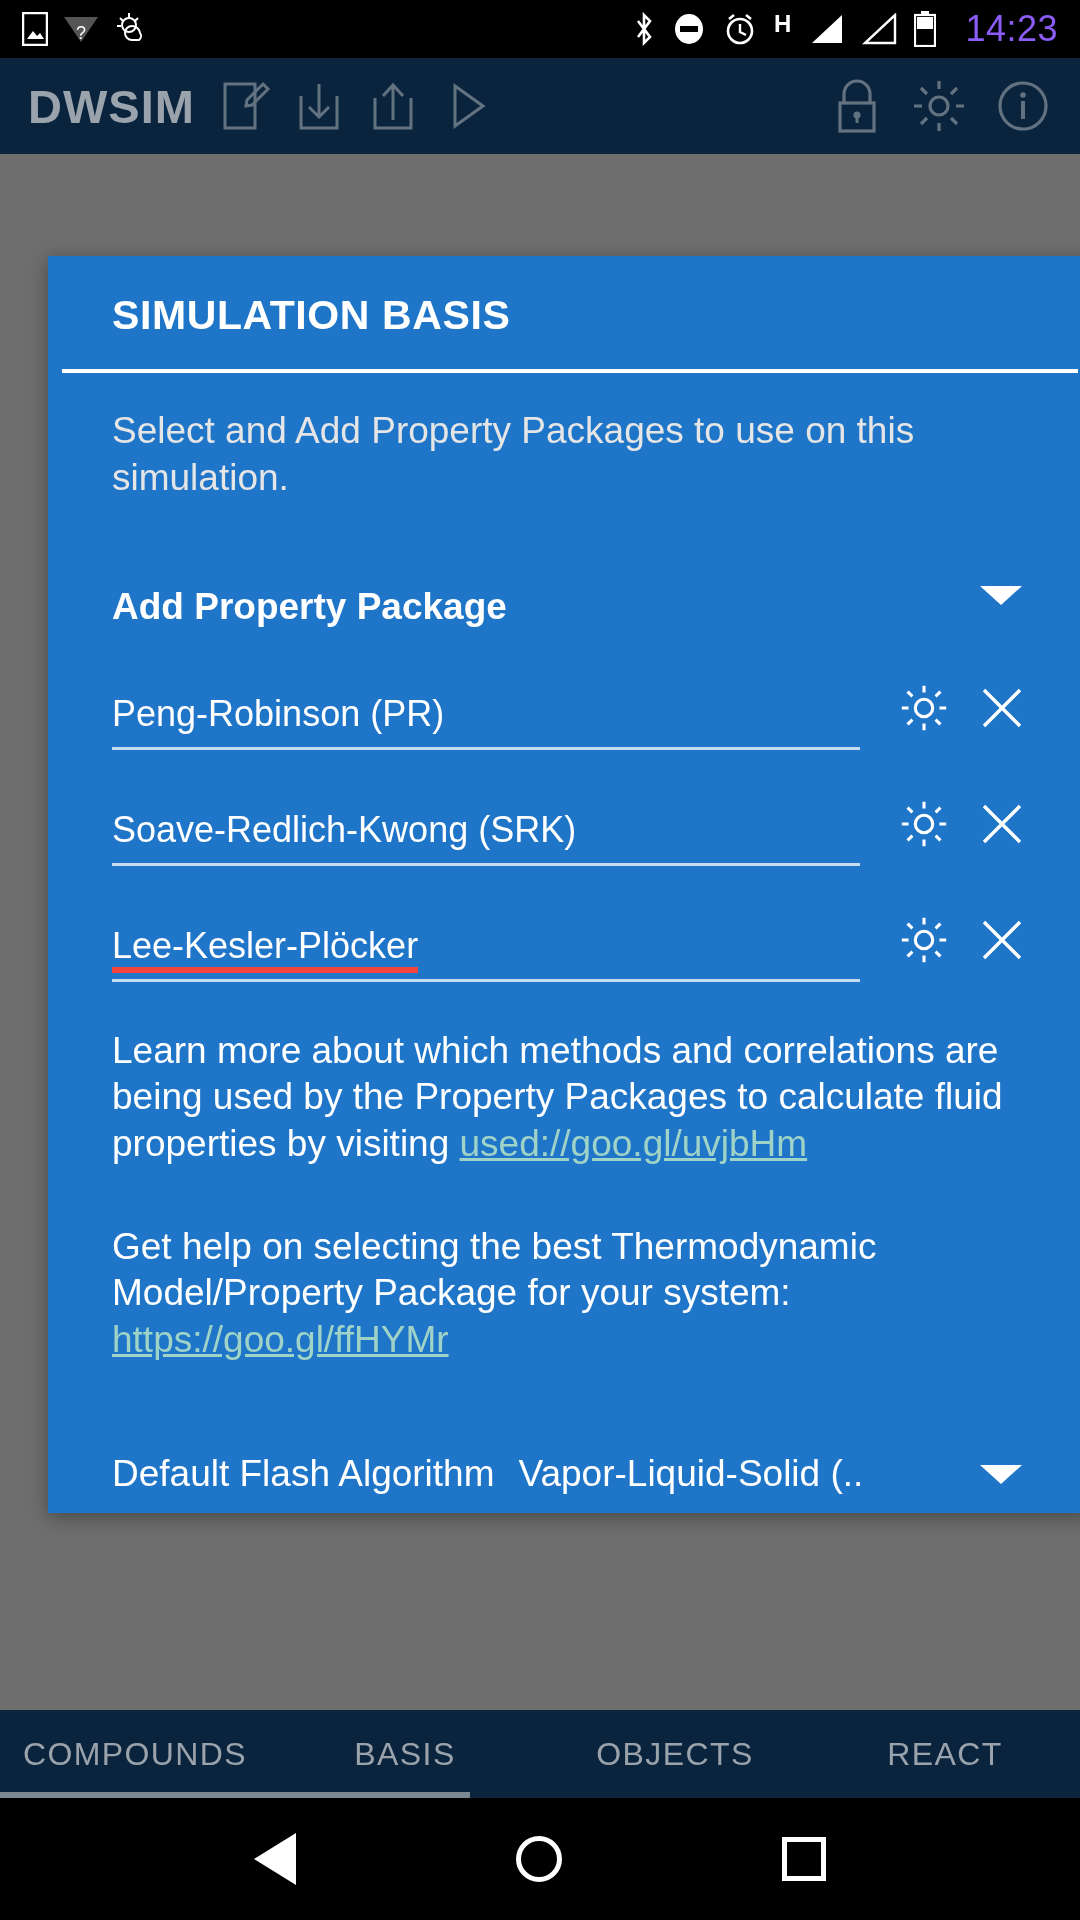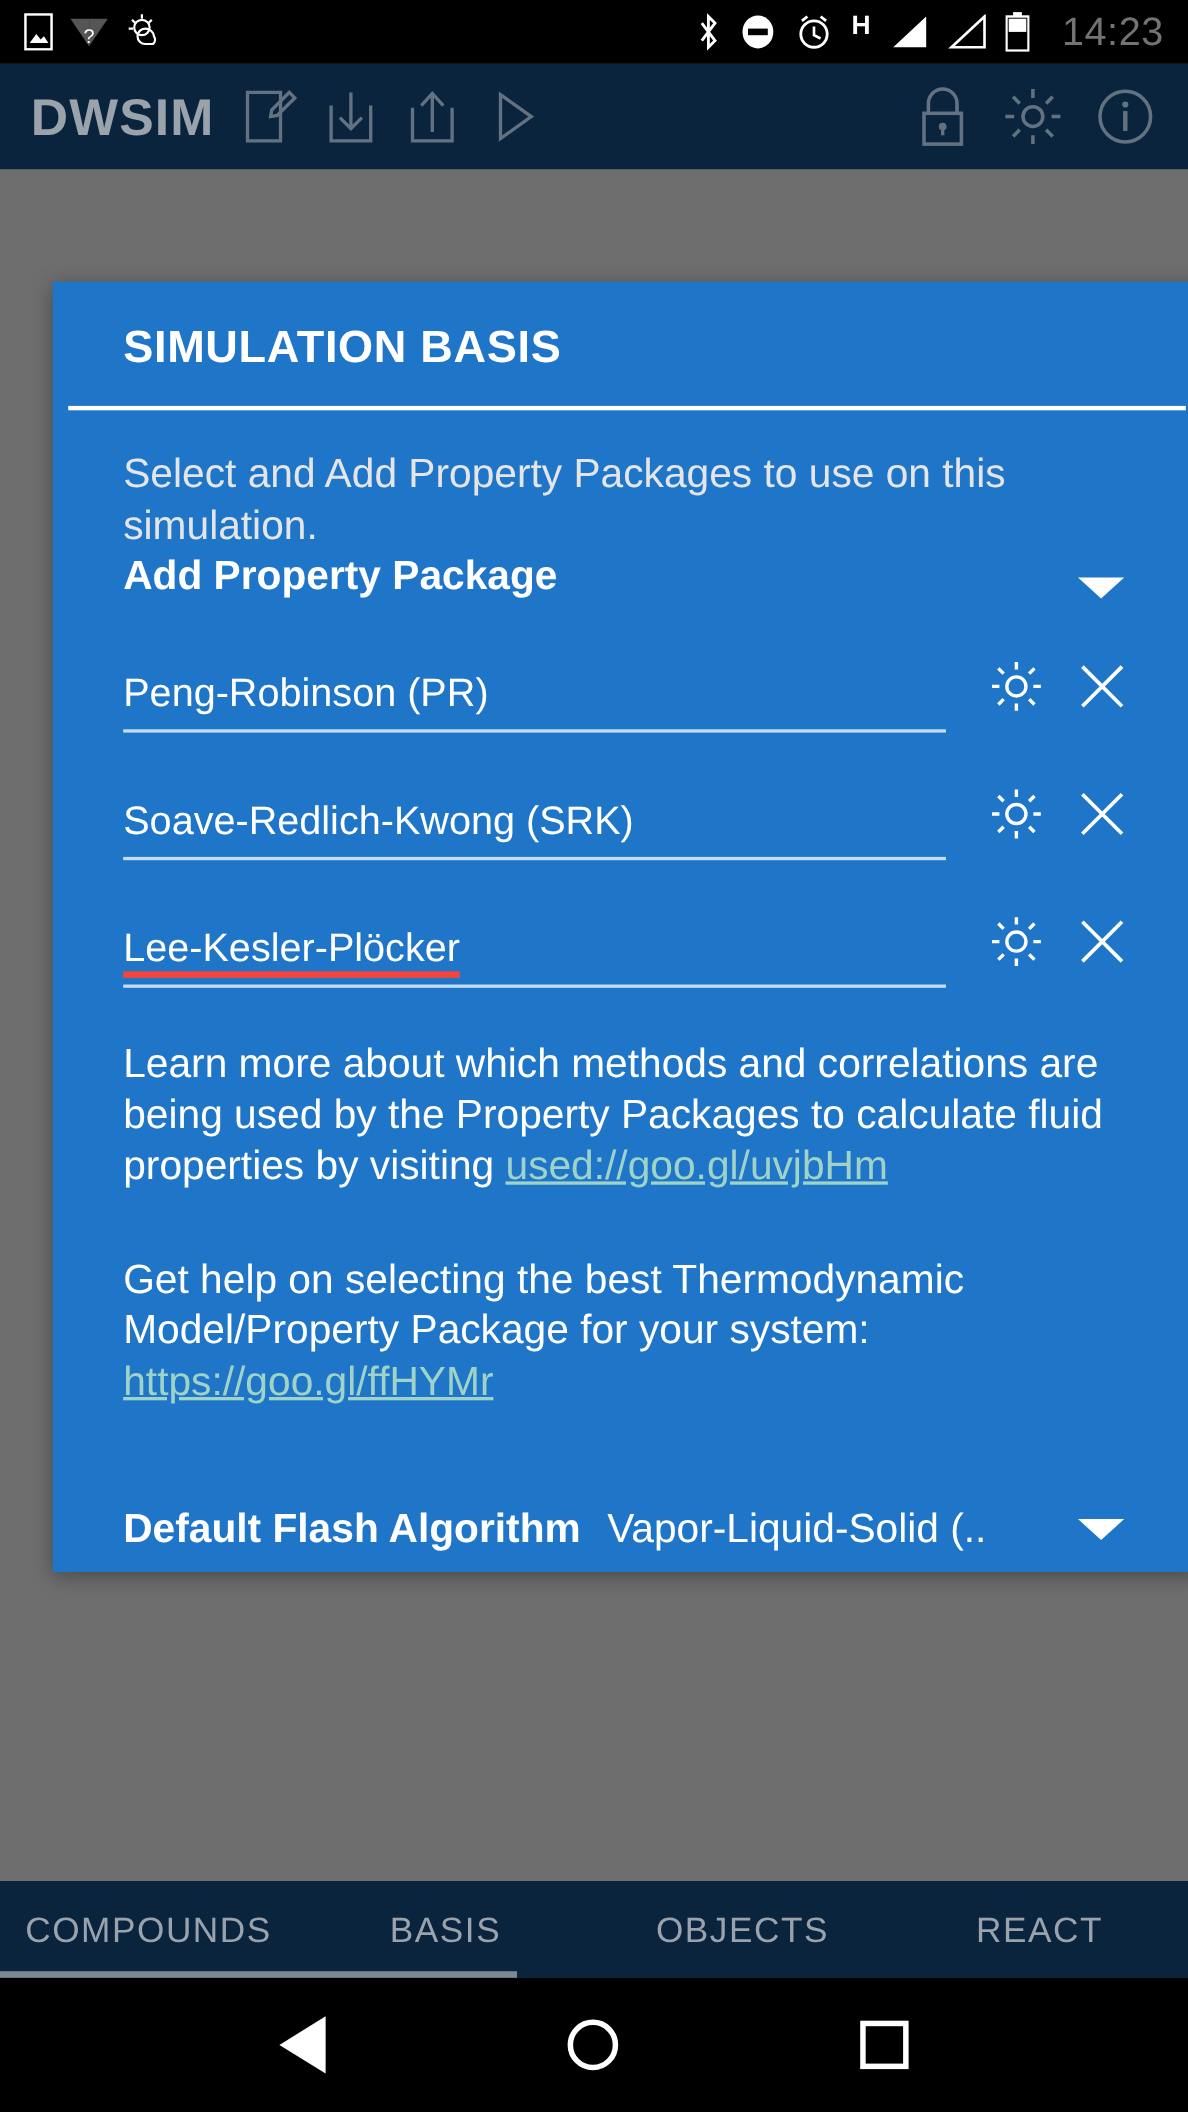--- a/index.html
+++ b/index.html
@@ -14,21 +14,21 @@
   
   .statusbar {
     position: absolute; left: 0; top: 0; width: 1080px; height: 58px;
     background: #000; display: flex; align-items: center;
     padding: 0 22px; color: #fff;
   }
   .sb-left { display: flex; align-items: center; gap: 14px; }
   .sb-right { margin-left: auto; display: flex; align-items: center; gap: 17px; }
   .sb-ico { display: block; }
   .sb-clock {
-    font-size: 36px; font-weight: 400; color: #737373; letter-spacing: .5px;
+    font-size: 36px; font-weight: 400; color: #8b5cf6; letter-spacing: .5px;
     margin-left: 12px; line-height: 1;
   }
   .sb-h { font-size: 24px; font-weight: 700; line-height: 1; margin-bottom: 10px; }
 
   
   .appbar {
     position: absolute; left: 0; top: 58px; width: 1080px; height: 96px;
     background: #123a63; display: flex; align-items: center; padding: 0 28px;
   }
   .appbar::after {
@@ -63,22 +63,22 @@
   }
   .card-rule { height: 4px; background: #ffffff; margin: 0 14px; }
   .card-body { padding: 0 64px; }
 
   .desc {
     font-size: 37px; line-height: 1.28; color: #e5e5e5; font-weight: 400;
     padding-top: 34px;
   }
 
   .row-dd {
-    display: flex; align-items: flex-end; justify-content: space-between;
-    padding-right: 6px;
+    display: flex; align-items: flex-start; justify-content: space-between;
+    margin-top: 84px; padding-right: 6px;
   }
   .row-dd-label { font-size: 37px; font-weight: 700; color: #fff; }
   .caret {
     width: 0; height: 0;
     border-left: 21px solid transparent; border-right: 21px solid transparent;
     border-top: 19px solid #ffffff;
   }
 
   .pp-list { margin-top: 52px; }
   .pp-row { display: flex; align-items: flex-end; margin-bottom: 46px; }
@@ -95,21 +95,21 @@
   }
   .pp-actions { display: flex; align-items: center; gap: 24px; padding-bottom: 14px; }
 
   .para { font-size: 37px; line-height: 1.26; color: #fff; margin-top: 14px; }
   .para + .para { margin-top: 56px; }
   .lnk { color: #9fd3c7; text-decoration: underline; }
 
   .row-flash {
     display: flex; align-items: center; margin-top: 90px; padding-right: 6px;
   }
-  .flash-label { font-size: 37px; font-weight: 700; color: #fff; white-space: nowrap; }
+  .flash-label { font-size: 37px; font-weight: 400; color: #fff; white-space: nowrap; }
   .flash-value {
     font-size: 37px; color: #fff; margin-left: 24px;
     white-space: nowrap; overflow: hidden;
   }
   .row-flash .caret { margin-left: auto; }
 
   
   .tabbar {
     position: absolute; left: 0; bottom: 122px; width: 1080px; height: 88px;
     background: #123a63; display: flex; align-items: center;

